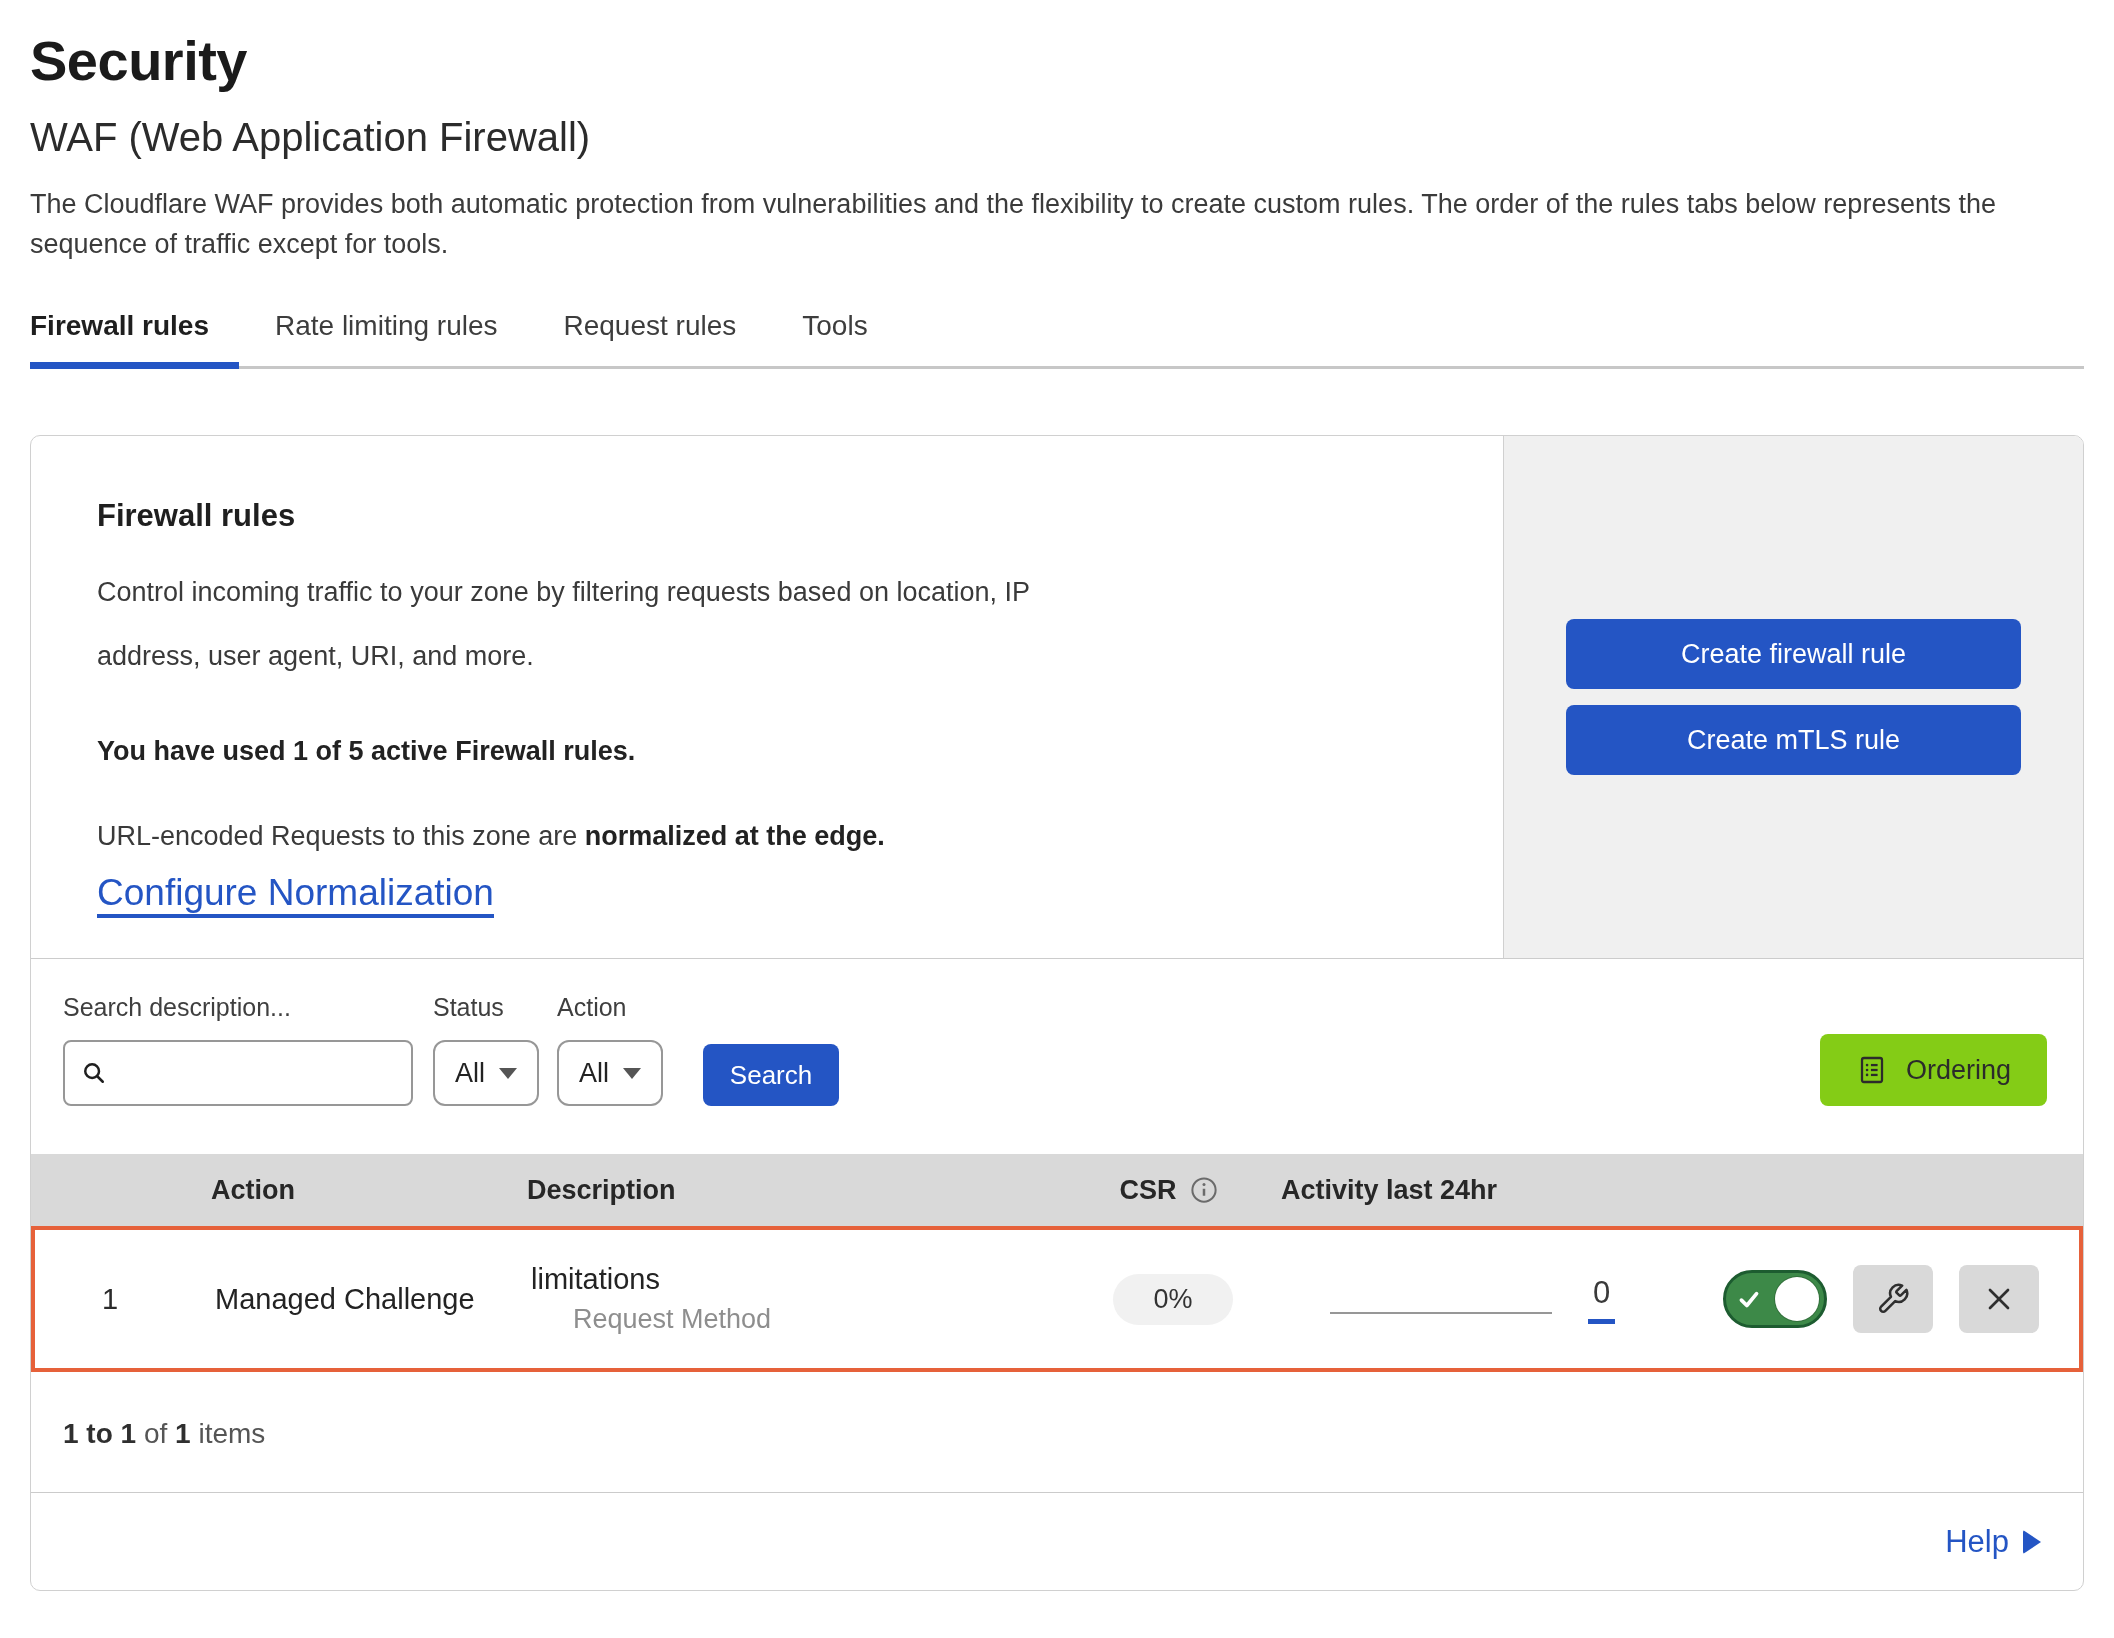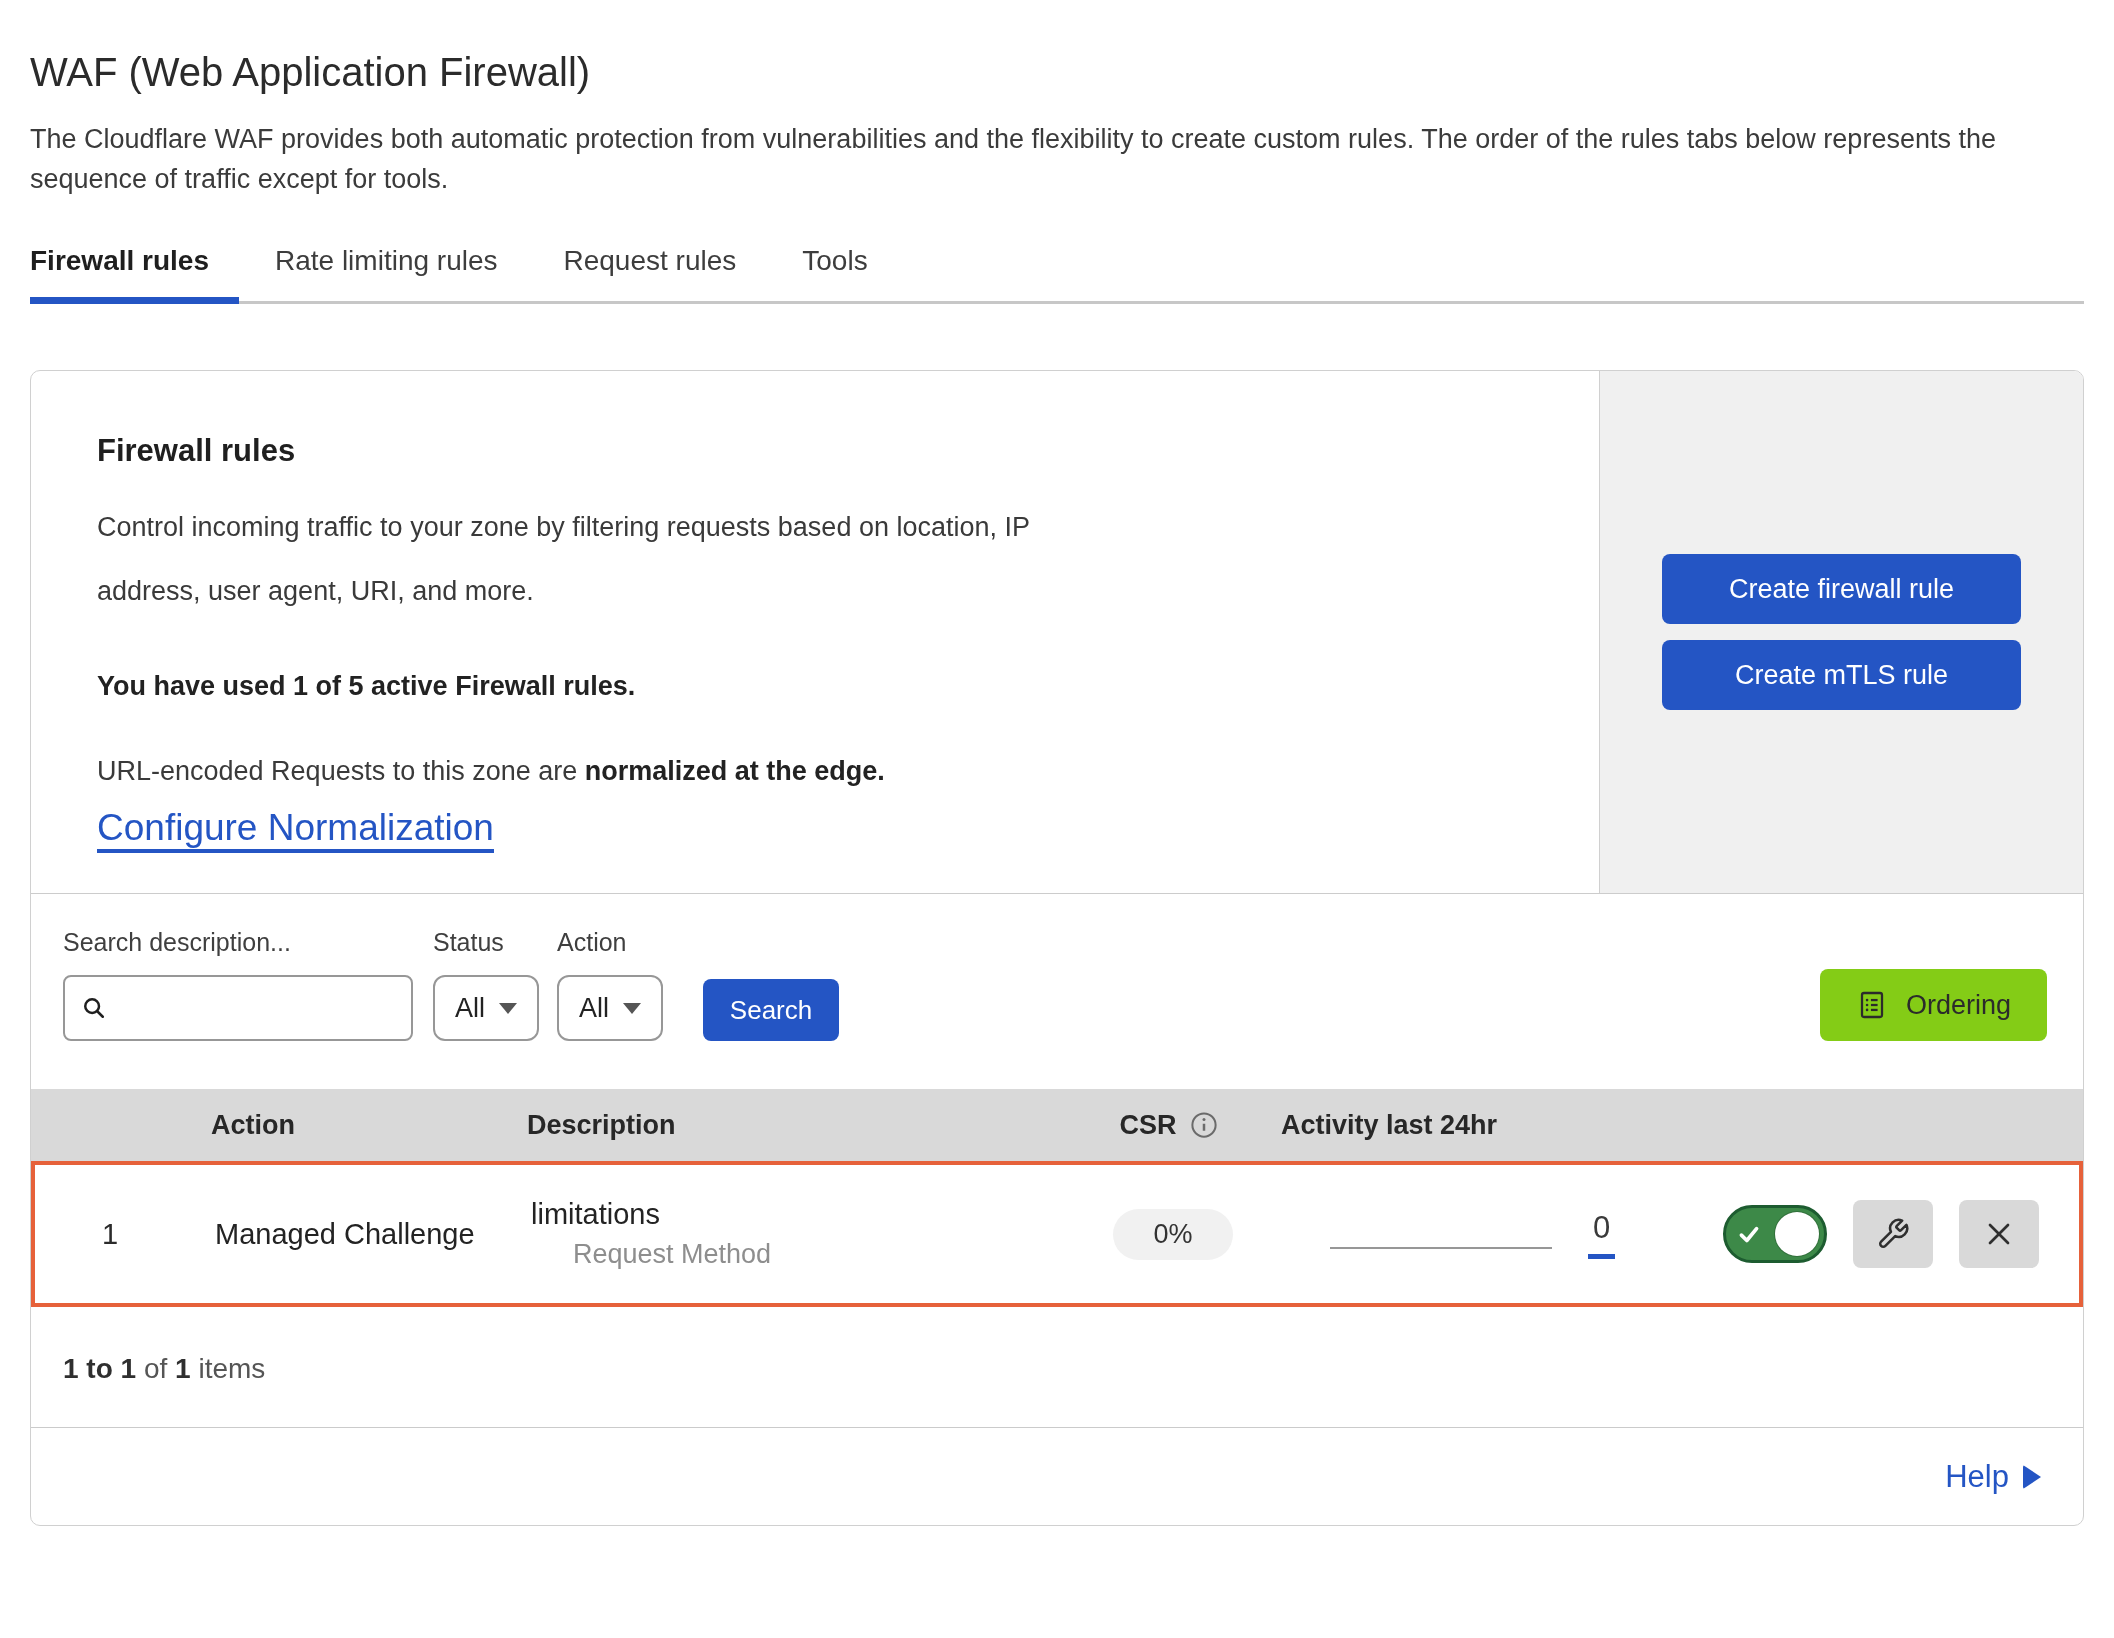--- a/index.html
+++ b/index.html
@@ -33,21 +33,21 @@
   .panel-heading { font-size:31px; font-weight:700; color:#1f1f1f; }
   .panel-desc { font-size:27px; line-height:64px; color:#3a3a3a; margin-top:26px; max-width:960px; }
   .panel-usage { font-size:27px; font-weight:700; color:#222; margin-top:48px; }
   .panel-normalization { font-size:27px; color:#3a3a3a; margin-top:54px; }
   .panel-normalization strong { color:#222; }
   .panel-link {
     display:inline-block; margin-top:20px; font-size:37px; color:#2455c4;
     border-bottom:4px solid #2455c4; cursor:pointer; text-decoration:none;
   }
   .card-top-right {
-    width:484px; background:#f0f0f0; border-left:1px solid #d0d0d0;
+    width:580px; background:#f0f0f0; border-left:1px solid #d0d0d0;
     display:flex; flex-direction:column; justify-content:center; align-items:center; gap:16px;
     padding:0 62px;
   }
   .btn-primary {
     background:#2455c4; color:#fff; border:none; border-radius:8px;
     font-family:"Liberation Sans", sans-serif; font-size:27px;
     width:100%; height:70px; cursor:pointer;
   }
 
   
@@ -124,20 +124,21 @@
   .help-link { display:flex; align-items:center; gap:14px; font-size:31px; color:#2455c4; cursor:pointer; text-decoration:none; }
   .help-arrow { width:0; height:0; border-top:12px solid transparent; border-bottom:12px solid transparent; border-left:18px solid #2455c4; border-radius:2px; }
 
   svg { display:block; }
 </style>
 </head>
 <body>
 
 <div class="page">
 
+  <div class="page-title">Security</div>
   <div class="page-subtitle">WAF (Web Application Firewall)</div>
   <div class="page-desc">The Cloudflare WAF provides both automatic protection from vulnerabilities and the flexibility to create custom rules. The order of the rules tabs below represents the sequence of traffic except for tools.</div>
 
   <div class="tabs">
     <div class="tab active">Firewall rules</div>
     <div class="tab">Rate limiting rules</div>
     <div class="tab">Request rules</div>
     <div class="tab">Tools</div>
   </div>
 

